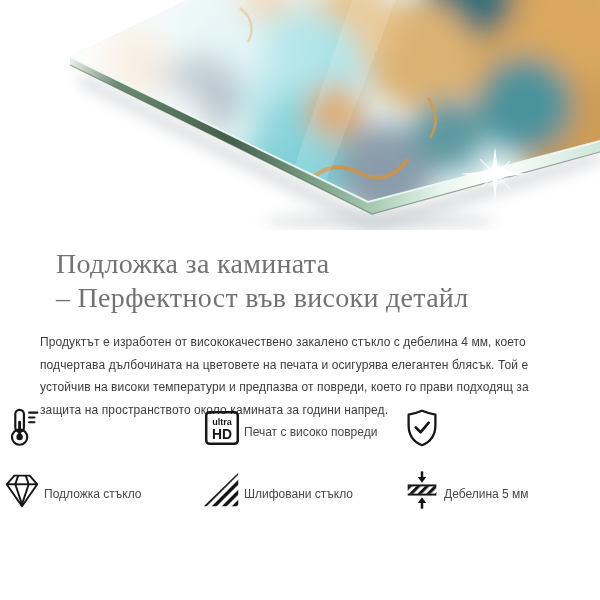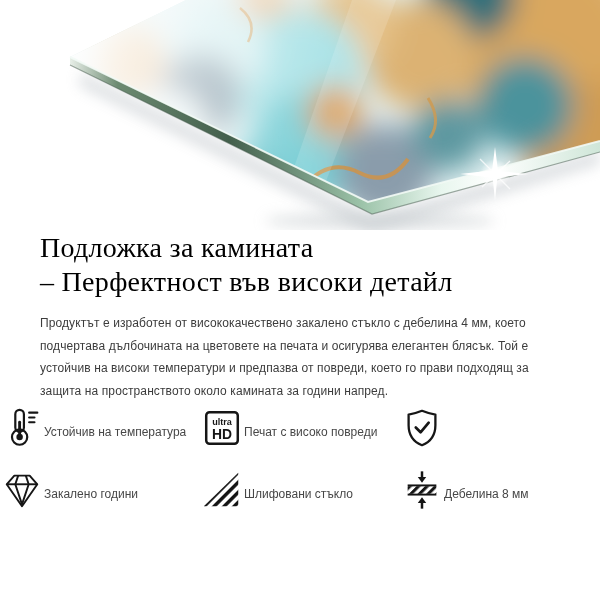--- a/index.html
+++ b/index.html
@@ -4,22 +4,22 @@
 <style>
   html,body{margin:0;padding:0;background:#ffffff;}
   .page{
     position:relative;width:600px;height:600px;background:#ffffff;overflow:hidden;
     font-family:"Liberation Sans", sans-serif;
   }
   .hero{position:absolute;left:0;top:0;width:600px;height:230px;}
   .hero svg{display:block;width:600px;height:230px;}
   .content{position:absolute;left:40px;top:231px;width:528px;}
   .title{
-    margin:0;font-family:"Liberation Serif", serif;font-weight:400;
-    font-size:28px;line-height:34px;color:#000000;letter-spacing:0.3px;
+    margin:16px;font-family:"Liberation Serif", serif;font-weight:400;
+    font-size:28px;line-height:34px;color:#737373;letter-spacing:0.3px;
   }
   .title .h-line{display:block;}
   .desc{
     margin:13px 0 0 0;font-size:12px;line-height:22.5px;color:#3c3c3c;
     letter-spacing:0.1px;
   }
   .features{
     position:absolute;left:0;top:406px;width:600px;
     display:grid;grid-template-columns:repeat(3,1fr);row-gap:18px;
   }
@@ -131,21 +131,20 @@
         <svg viewBox="0 0 46 46" fill="none" stroke="#161616" stroke-width="2.3" stroke-linecap="round">
           <rect x="16" y="4" width="9" height="23" rx="4.5"></rect>
           <circle cx="20.5" cy="32.5" r="8"></circle>
           <circle cx="20.5" cy="32.5" r="3.4" fill="#161616" stroke="none"></circle>
           <line x1="20.5" y1="17" x2="20.5" y2="30" stroke-width="3"></line>
           <line x1="30.5" y1="7" x2="39" y2="7"></line>
           <line x1="30.5" y1="12" x2="36" y2="12"></line>
           <line x1="30.5" y1="17" x2="36" y2="17"></line>
         </svg>
       </span>
-      <span class="label">Устойчив на температура</span>
     </div>
 
     <div class="feature">
       <span class="icon">
         <svg viewBox="0 0 46 46">
           <rect x="6.5" y="6.5" width="33" height="33" rx="3.5" fill="none" stroke="#161616" stroke-width="2.6"></rect>
           <text x="23" y="19.5" text-anchor="middle" font-size="9.5" font-weight="600" fill="#161616">ultra</text>
           <text x="23" y="34" text-anchor="middle" font-size="14.5" font-weight="700" fill="#161616">HD</text>
         </svg>
       </span>
@@ -162,21 +161,21 @@
     </div>
 
     <div class="feature">
       <span class="icon">
         <svg viewBox="0 0 46 46" fill="none" stroke="#161616" stroke-width="2" stroke-linejoin="round">
           <path d="M15,8 L31,8 L39,17 L23,40 L7,17 Z"></path>
           <path d="M7,17 L39,17"></path>
           <path d="M19,8 L16,17 L23,38 L30,17 L27,8"></path>
         </svg>
       </span>
-      <span class="label">Закалено години</span>
+      <span class="label">Подложка стъкло</span>
     </div>
 
     <div class="feature">
       <span class="icon">
         <svg viewBox="0 0 46 46">
           <defs>
             <pattern id="stripesEdge" width="7.4" height="7.4" patternUnits="userSpaceOnUse" patternTransform="rotate(45)">
               <rect x="0" y="0" width="3.6" height="7.4" fill="#141414"></rect>
             </pattern>
           </defs>
@@ -196,17 +195,17 @@
           </defs>
           <rect x="8" y="19" width="30" height="8" fill="url(#stripesBar)"></rect>
           <rect x="8" y="17.2" width="30" height="2" fill="#141414"></rect>
           <rect x="8" y="26.8" width="30" height="2" fill="#141414"></rect>
           <line x1="23" y1="3.5" x2="23" y2="10.5" stroke="#141414" stroke-width="2.6"></line>
           <polygon points="18.6,9.5 27.4,9.5 23,15.5" fill="#141414"></polygon>
           <line x1="23" y1="42.5" x2="23" y2="35.5" stroke="#141414" stroke-width="2.6"></line>
           <polygon points="18.6,36.5 27.4,36.5 23,30.5" fill="#141414"></polygon>
         </svg>
       </span>
-      <span class="label">Дебелина 8 мм</span>
+      <span class="label">Дебелина 5 мм</span>
     </div>
 
   </div>
 </div>
 
 </body></html>

